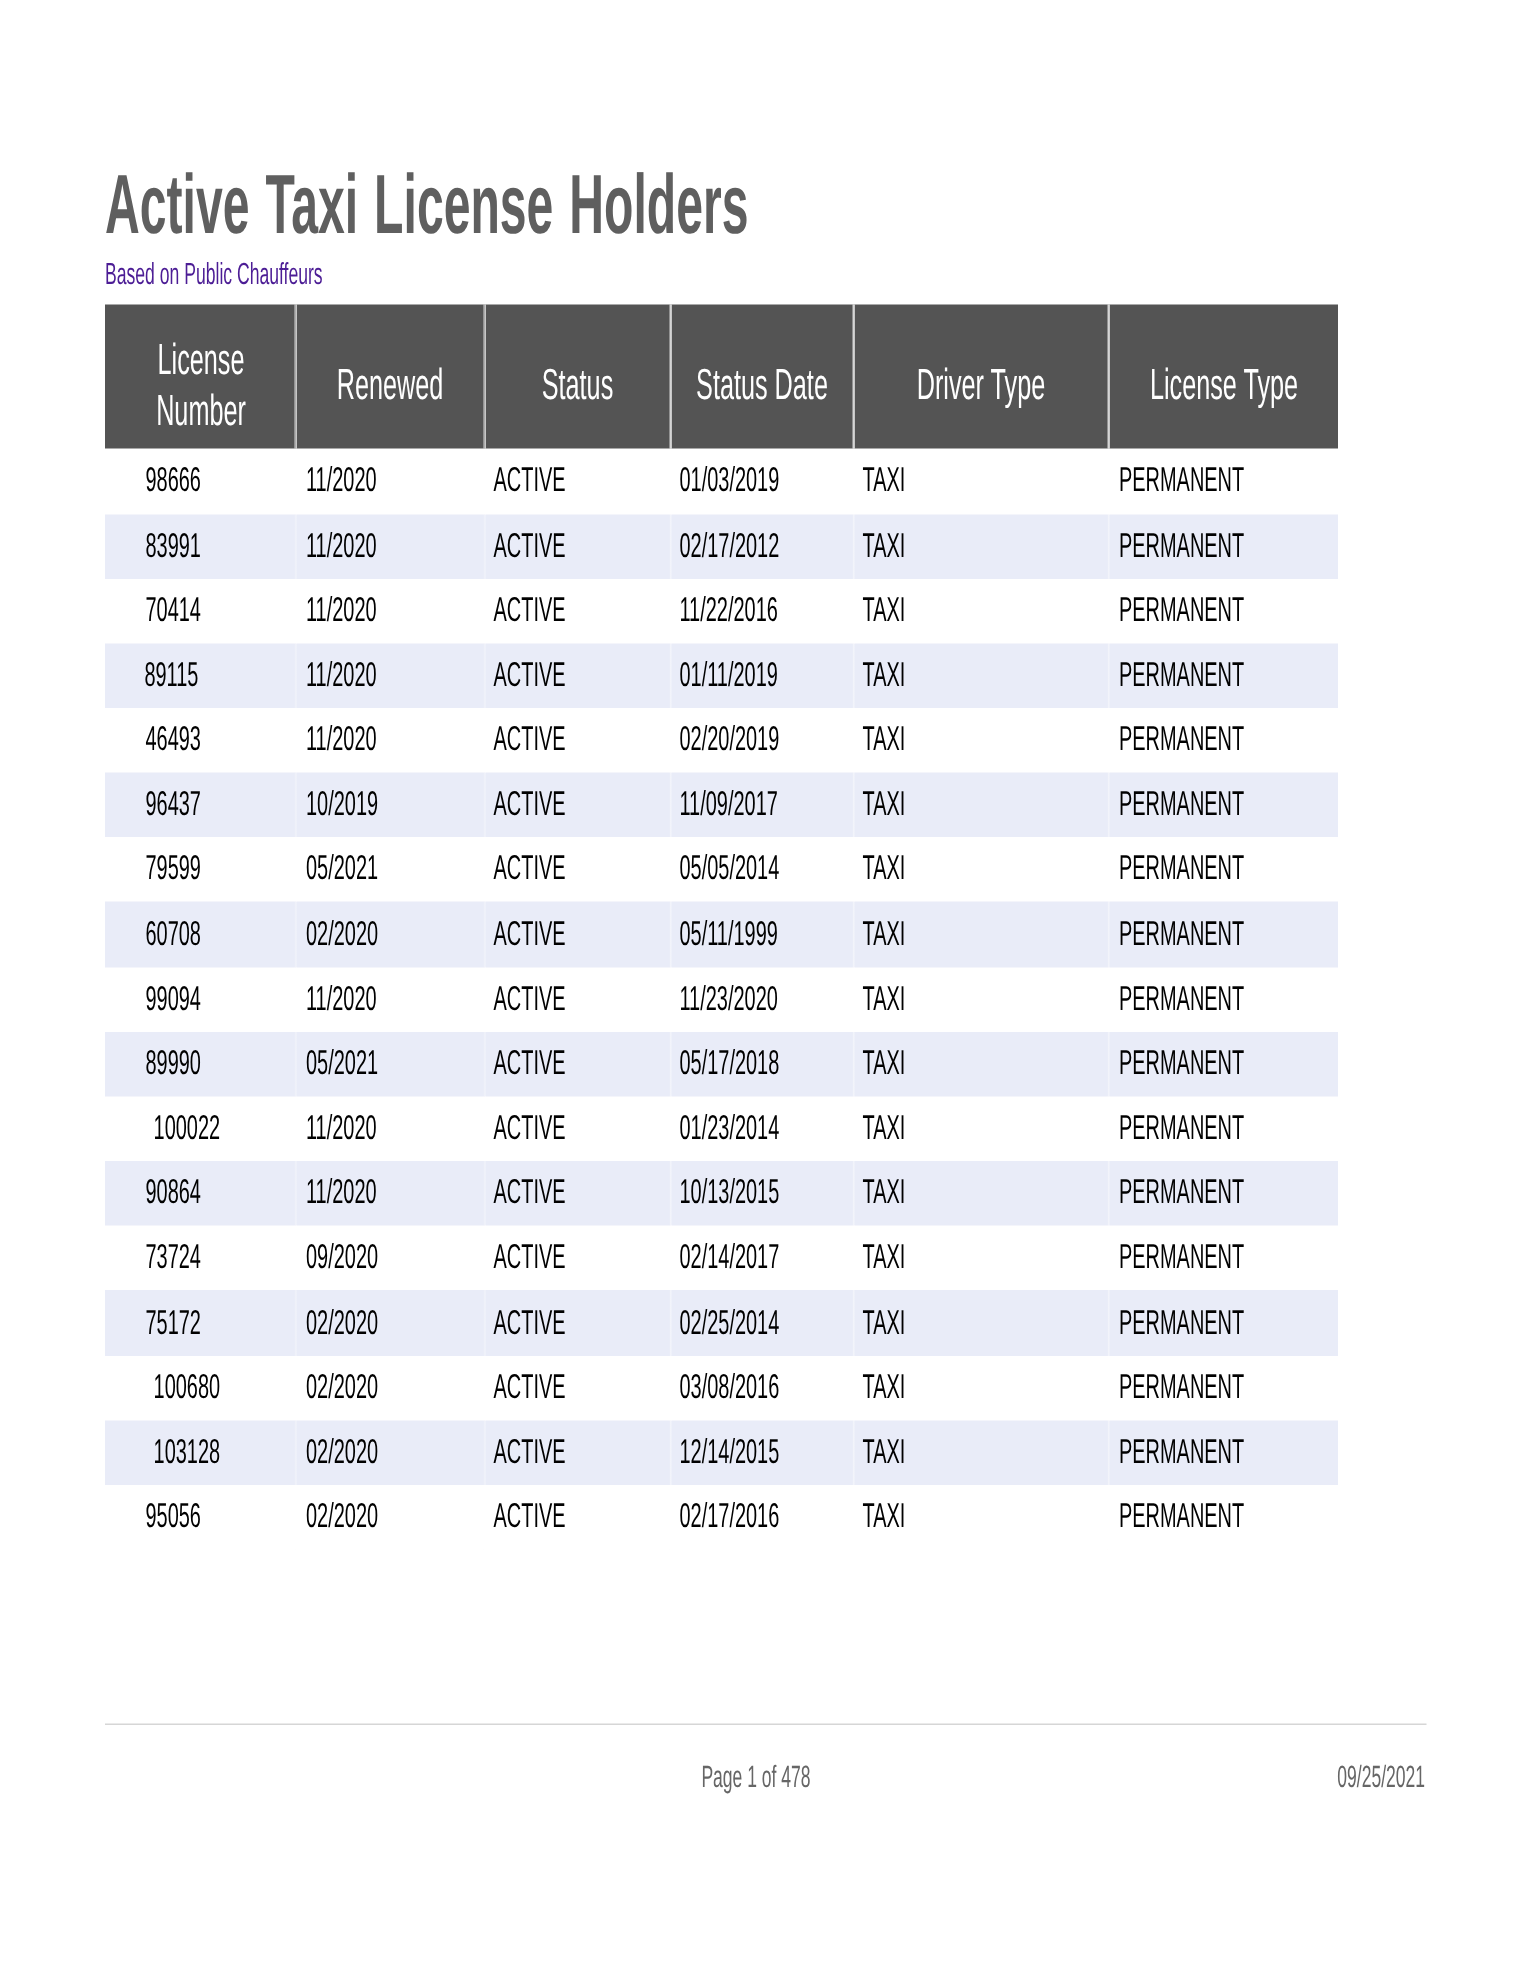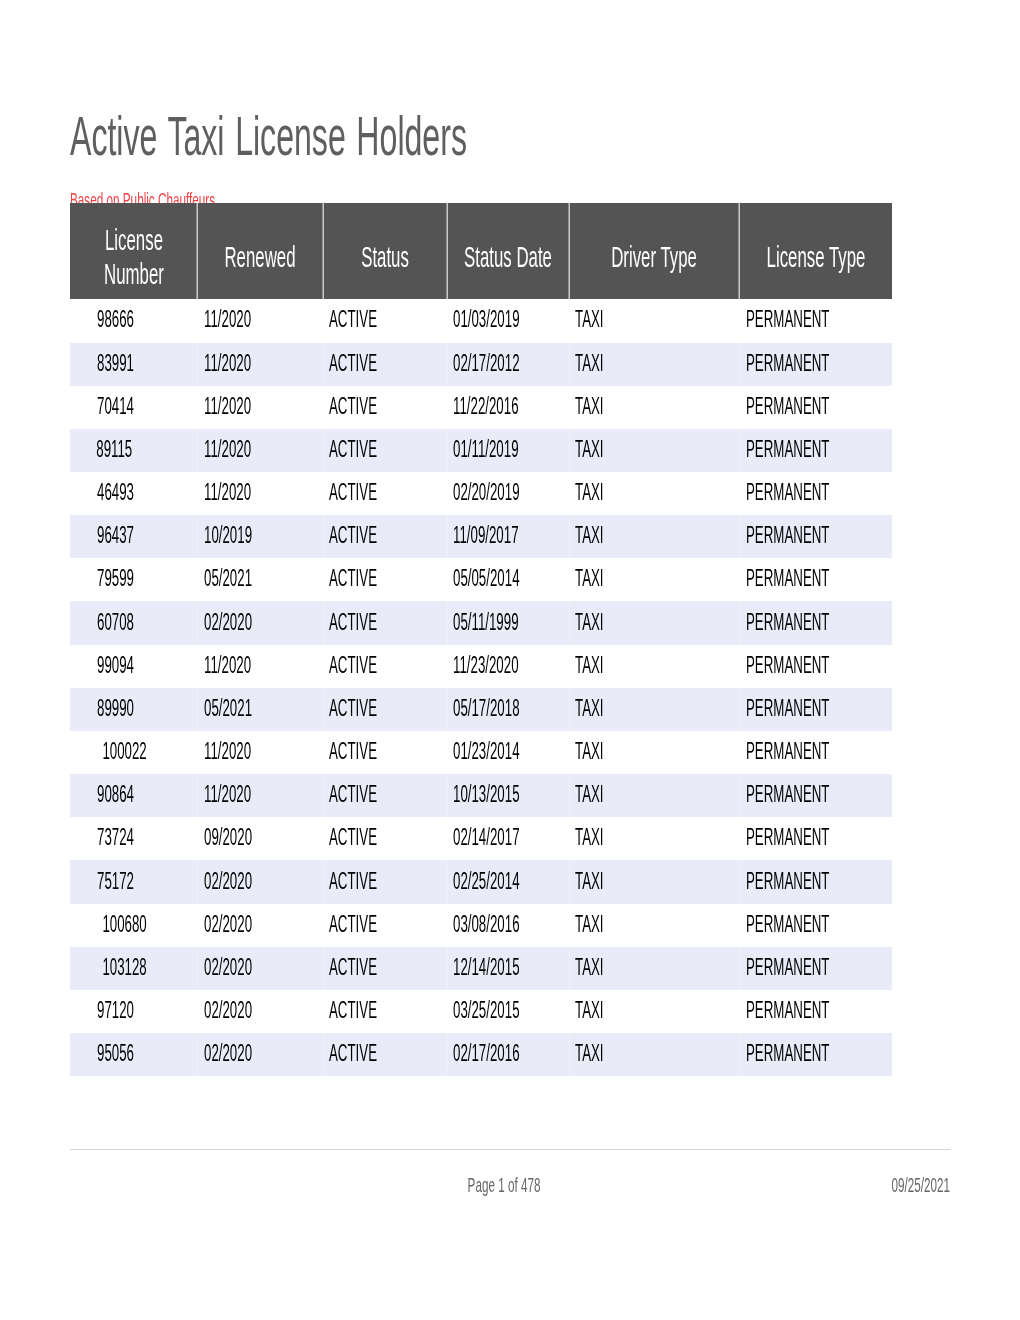--- a/index.html
+++ b/index.html
@@ -12,24 +12,24 @@
   }
   
   .page{position:absolute;left:0;top:0;width:1020px;height:1320px;
         will-change:opacity;opacity:0.999;}
 
   .cond{display:inline-block;white-space:nowrap;
         transform:scaleX(0.578);transform-origin:left center;}
 
   
   #doc-title{position:absolute;left:70px;top:108px;
-             font-size:56px;color:#5f5f5f;line-height:1;white-space:nowrap;}
+             font-size:56px;color:#5f5f5f;line-height:1;white-space:nowrap;font-weight:bold;}
   #doc-title .cond{transform:scaleX(0.573);word-spacing:3px;}
-  #doc-subtitle{position:absolute;left:70px;top:190px;
-                font-size:20.3px;color:#ef4444;line-height:1;white-space:nowrap;}
+  #doc-subtitle{position:absolute;left:70px;top:173px;
+                font-size:20.3px;color:#4c1d95;line-height:1;white-space:nowrap;}
 
   
   #license-table{position:absolute;left:70px;top:203px;width:822px;
          border-collapse:separate;border-spacing:0;table-layout:fixed;}
 
   #license-table thead th{
     background:#545454;color:#ffffff;height:96.4px;padding:0;
     vertical-align:middle;font-weight:normal;font-size:29px;line-height:34.2px;
     text-align:center;position:relative;white-space:normal;}
   #license-table thead th::after{content:"";position:absolute;top:0;right:-1px;
@@ -248,28 +248,20 @@
         </tr>
         <tr>
           <td class="c0 num"><span class="cond">103128</span></td>
           <td class="c1 txt"><span class="cond">02/2020</span></td>
           <td class="c2 txt"><span class="cond">ACTIVE</span></td>
           <td class="c3 txt"><span class="cond">12/14/2015</span></td>
           <td class="c4 txt"><span class="cond">TAXI</span></td>
           <td class="c5 txt"><span class="cond">PERMANENT</span></td>
         </tr>
         <tr>
-          <td class="c0 num"><span class="cond">97120</span></td>
-          <td class="c1 txt"><span class="cond">02/2020</span></td>
-          <td class="c2 txt"><span class="cond">ACTIVE</span></td>
-          <td class="c3 txt"><span class="cond">03/25/2015</span></td>
-          <td class="c4 txt"><span class="cond">TAXI</span></td>
-          <td class="c5 txt"><span class="cond">PERMANENT</span></td>
-        </tr>
-        <tr>
           <td class="c0 num"><span class="cond">95056</span></td>
           <td class="c1 txt"><span class="cond">02/2020</span></td>
           <td class="c2 txt"><span class="cond">ACTIVE</span></td>
           <td class="c3 txt"><span class="cond">02/17/2016</span></td>
           <td class="c4 txt"><span class="cond">TAXI</span></td>
           <td class="c5 txt"><span class="cond">PERMANENT</span></td>
         </tr>
       </tbody>
   </table>
 

